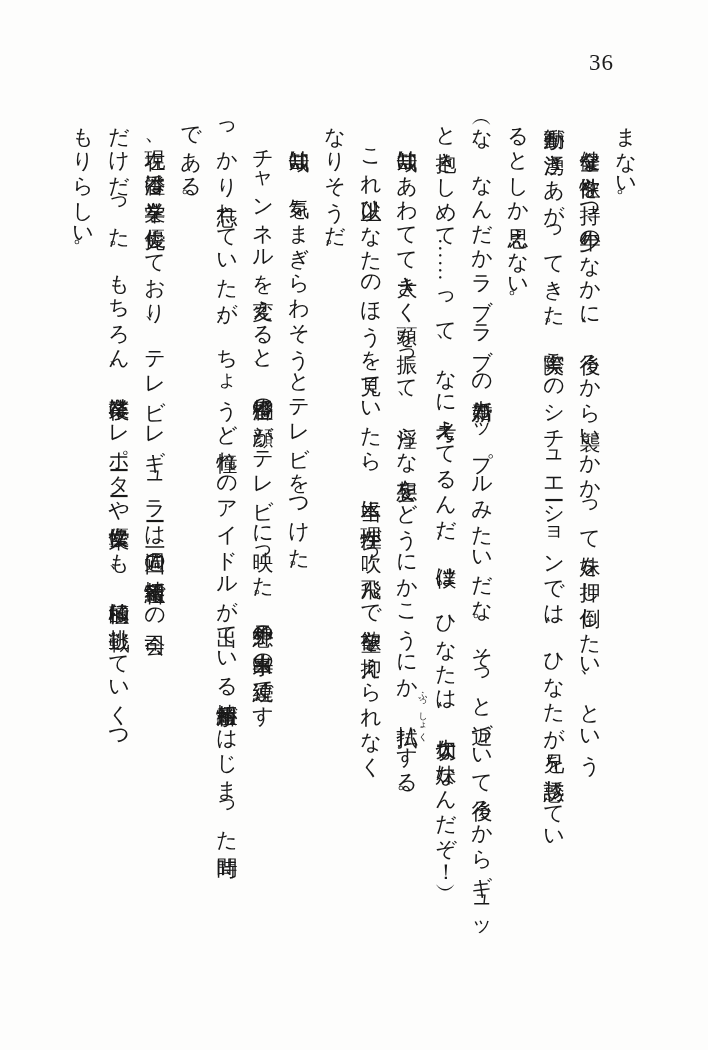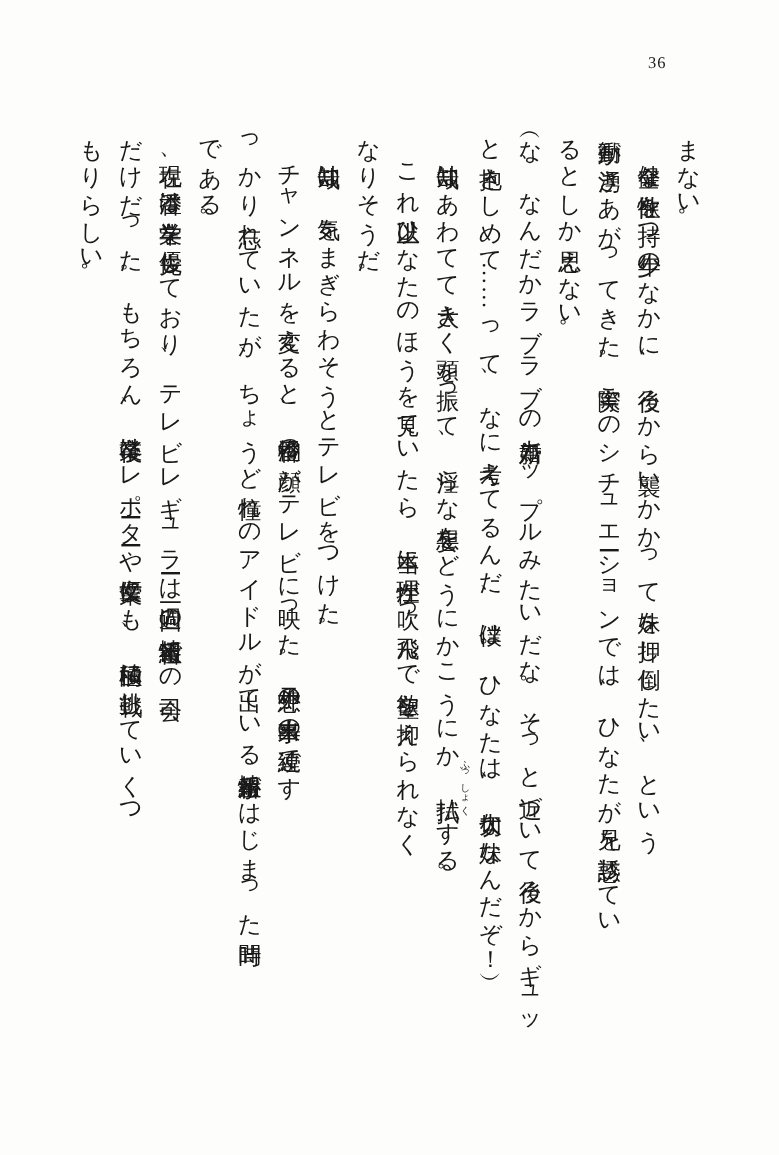--- a/index.html
+++ b/index.html
@@ -15,21 +15,21 @@
     font-family: "Liberation Serif", "DejaVu Serif", serif;
   }
   .page {
     position: absolute;
     inset: 0;
   }
   .page-number {
     position: absolute;
     top: 50px;
     left: 589px;
-    font-size: 15px;
+    font-size: 23px;
     letter-spacing: 1px;
     color: #1c1c1c;
     font-family: "Liberation Serif", "DejaVu Serif", serif;
   }
   .text-block {
     position: absolute;
     top: 112px;
     right: 64px;
     width: 576px;
     height: 840px;

